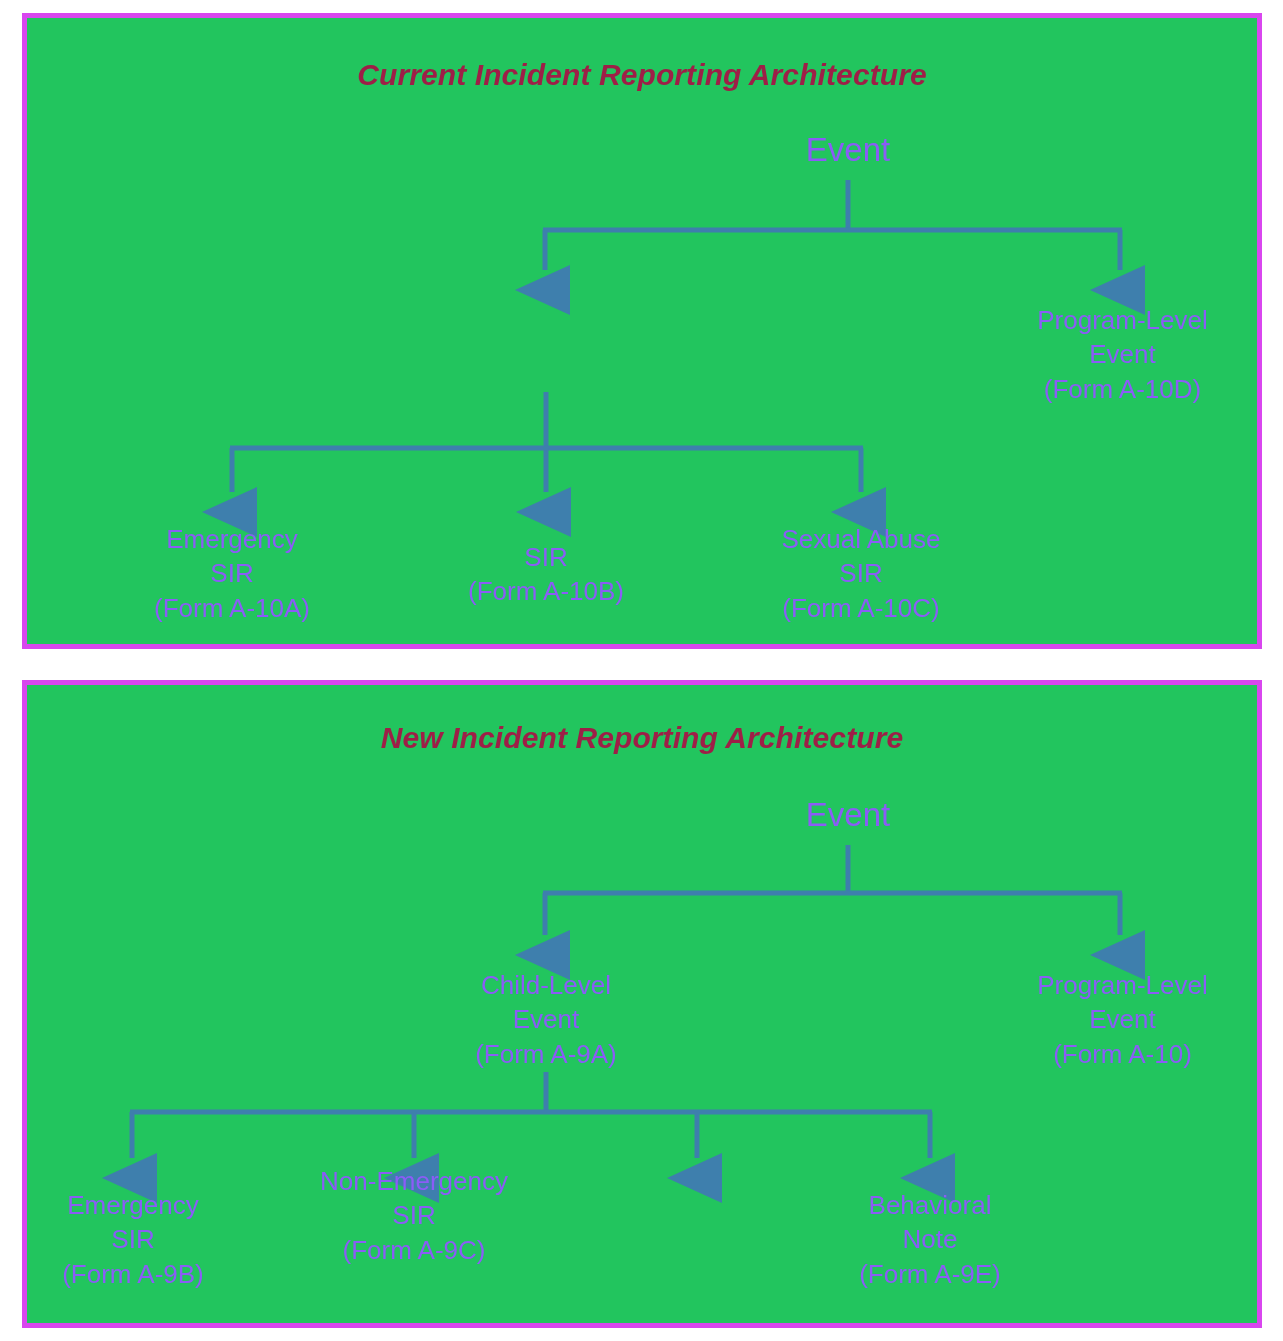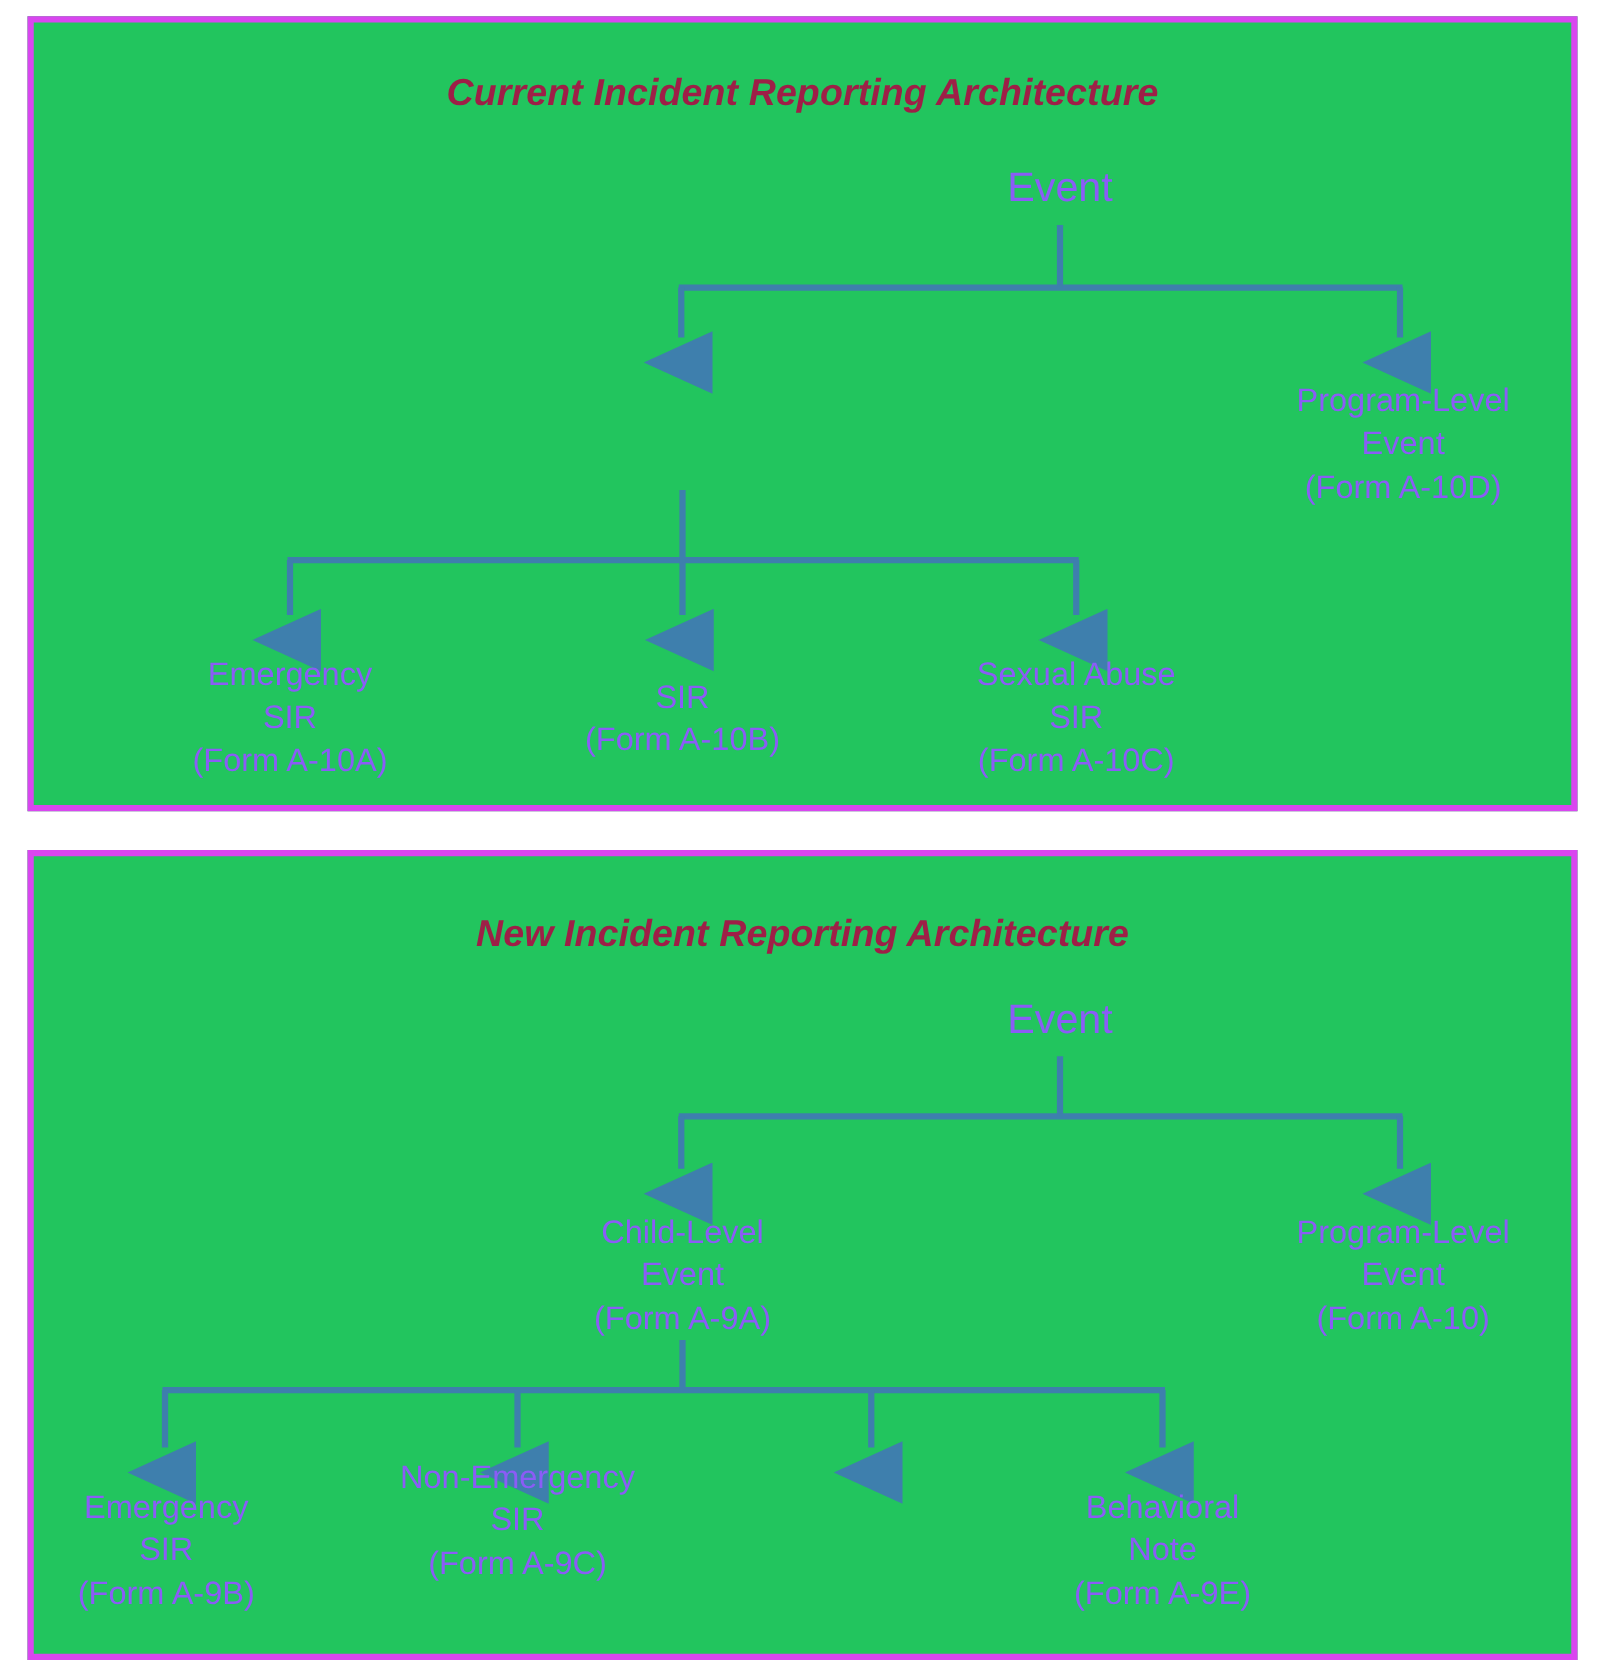--- a/index.html
+++ b/index.html
@@ -46,21 +46,21 @@
     width: 100%;
     text-align: center;
     font-weight: bold;
     font-style: italic;
     font-size: 30px;
     color: #9e1f47;
     letter-spacing: 0.1px;
     white-space: nowrap;
   }
   #title-current { top: 40px; }
-  #title-new { top: 46px; }
+  #title-new { top: 36px; }
 
   .node {
     position: absolute;
     color: #8b5cf6;
     text-align: center;
     line-height: 1.32;
     white-space: pre-line;
   }
   .node.root {
     font-size: 33px;

